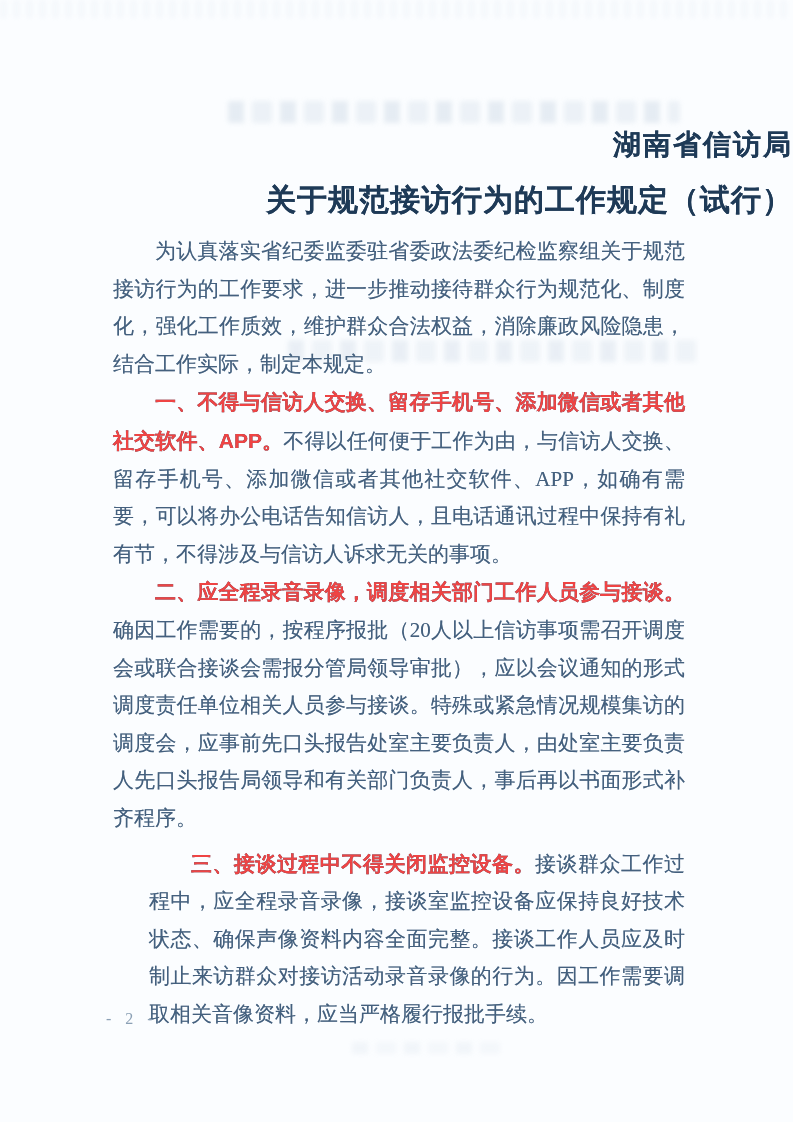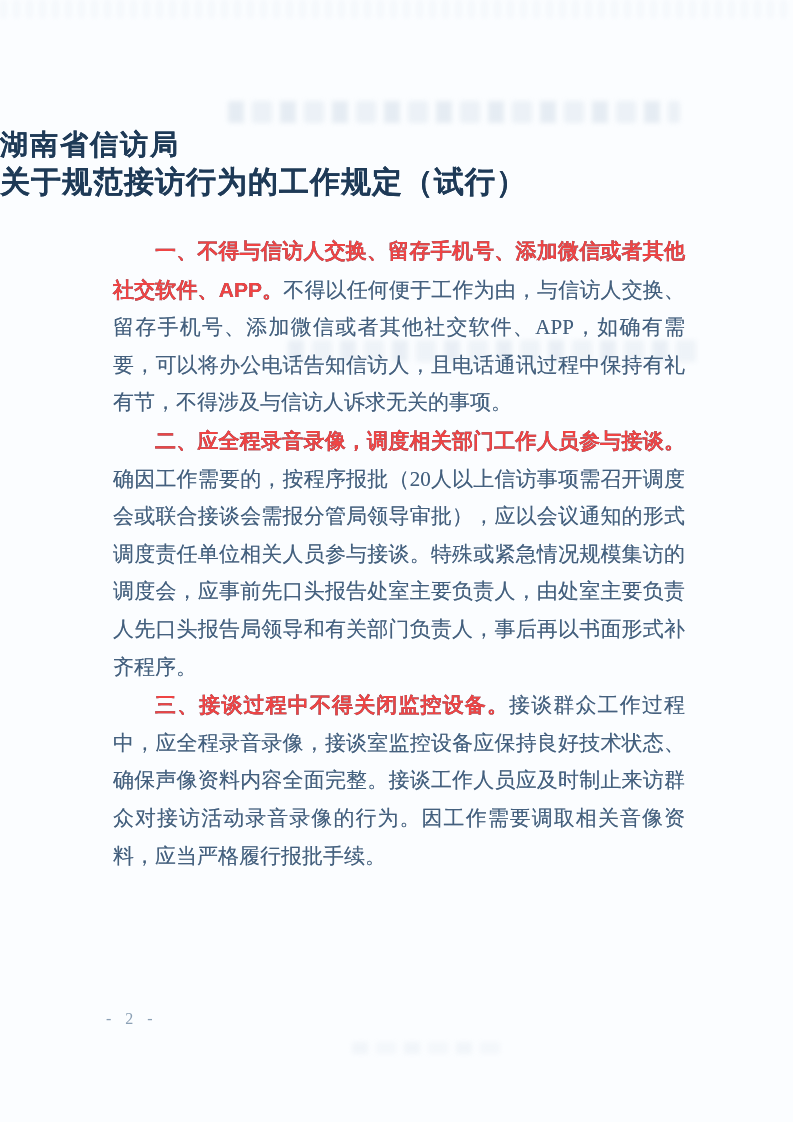--- a/index.html
+++ b/index.html
@@ -40,36 +40,36 @@
   }
   .ghost-band.band-top   { top: 101px; left: 228px; width: 452px; }
   .ghost-band.band-mid   { top: 340px; left: 288px; width: 410px; opacity: .45; }
   .ghost-band.band-foot  { top: 1042px; left: 352px; width: 150px; height: 12px; opacity: .25; }
 
   .doc-title {
     position: absolute;
     top: 128px;
     left: 0;
     width: 100%;
-    text-align: left;
+    text-align: right;
     color: #1e3a57;
     font-weight: 700;
     z-index: 2;
     text-shadow: 0 0 0.6px #1e3a57;
   }
   .doc-title .t1 {
     font-size: 28px;
     line-height: 34px;
     letter-spacing: 2px;
   }
   .doc-title .t2 {
     font-size: 30px;
     line-height: 40px;
     letter-spacing: 1px;
-    margin-top: 0;
+    margin-top: 18px;
   }
 
   .content {
     position: absolute;
     top: 232px;
     left: 113px;
     width: 572px;
     z-index: 1;
     font-size: 21px;
     line-height: 37.6px;
@@ -113,20 +113,21 @@
   <div class="ghost-band band-top"></div>
   <div class="ghost-band band-mid"></div>
   <div class="ghost-band band-foot"></div>
 
   <div class="doc-title">
     <div class="t1">湖南省信访局</div>
     <div class="t2">关于规范接访行为的工作规定（试行）</div>
   </div>
 
   <div class="content">
+    <p class="para"><span class="bold-run"></span><span class="text-run">为认真落实省纪委监委驻省委政法委纪检监察组关于规范接访行为的工作要求，进一步推动接待群众行为规范化、制度化，强化工作质效，维护群众合法权益，消除廉政风险隐患，结合工作实际，制定本规定。</span></p>
     <p class="para"><span class="bold-run">一、不得与信访人交换、留存手机号、添加微信或者其他社交软件、APP。</span><span class="text-run">不得以任何便于工作为由，与信访人交换、留存手机号、添加微信或者其他社交软件、APP，如确有需要，可以将办公电话告知信访人，且电话通讯过程中保持有礼有节，不得涉及与信访人诉求无关的事项。</span></p>
     <p class="para"><span class="bold-run">二、应全程录音录像，调度相关部门工作人员参与接谈。</span><span class="text-run">确因工作需要的，按程序报批（20人以上信访事项需召开调度会或联合接谈会需报分管局领导审批），应以会议通知的形式调度责任单位相关人员参与接谈。特殊或紧急情况规模集访的调度会，应事前先口头报告处室主要负责人，由处室主要负责人先口头报告局领导和有关部门负责人，事后再以书面形式补齐程序。</span></p>
     <p class="para"><span class="bold-run">三、接谈过程中不得关闭监控设备。</span><span class="text-run">接谈群众工作过程中，应全程录音录像，接谈室监控设备应保持良好技术状态、确保声像资料内容全面完整。接谈工作人员应及时制止来访群众对接访活动录音录像的行为。因工作需要调取相关音像资料，应当严格履行报批手续。</span></p>
   </div>
 
   <div class="page-number">- 2 -</div>
 
 </div>
 
 </body></html>

